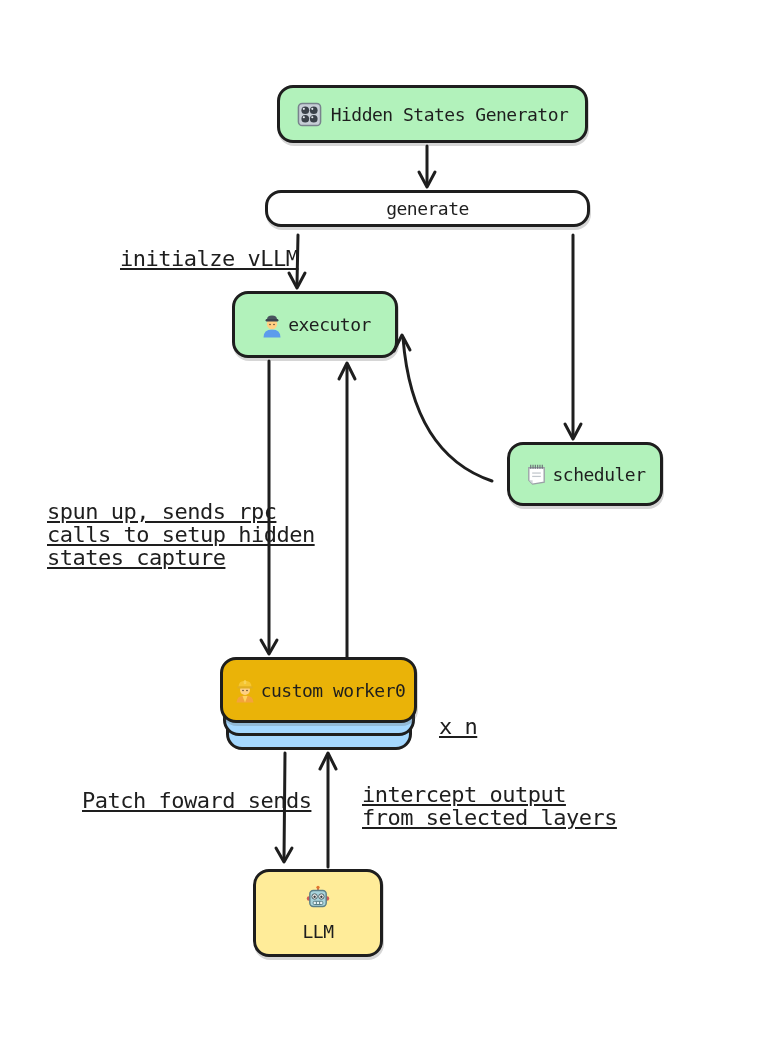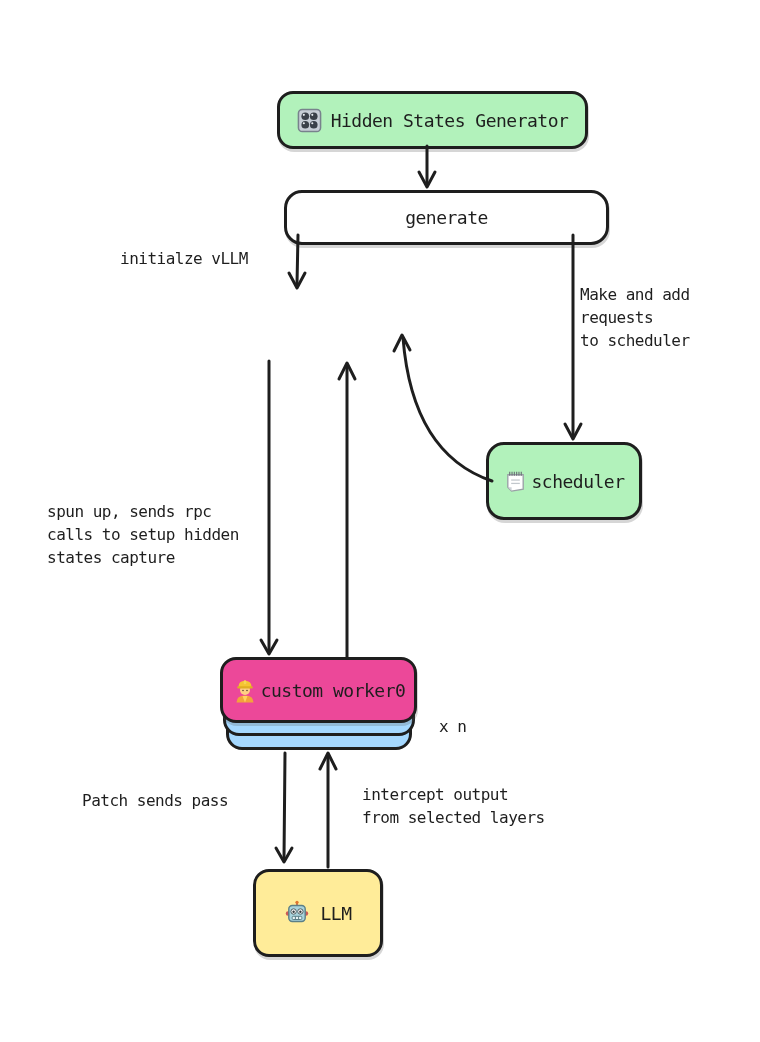--- a/index.html
+++ b/index.html
@@ -19,35 +19,36 @@
     display:flex;
     align-items:center;
     justify-content:center;
     gap:3px;
     font-size:18px;
     letter-spacing:-0.5px;
     box-shadow:1px 3px 0 rgba(90,90,90,0.25);
   }
   .fill-green{background:#b2f2bb;}
   .fill-white{background:#ffffff;}
-  .fill-blue{background:#ec4899;}
+  .fill-blue{background:#eab308;}
   .fill-yellow{background:#ffec99;}
   .stack-layer{
     position:absolute;
     box-sizing:border-box;
     border:3px solid #1e1e1e;
     border-radius:16px;
     background:#a5d8ff;
   }
   .edge-label{
     position:absolute;
-    font-size:16px;
+    font-size:22px;
     line-height:23px;
     white-space:pre-line;
     letter-spacing:-0.5px;
+    text-decoration:underline;
   }
   .arrows{
     position:absolute;
     left:0;top:0;width:760px;height:1042px;
     pointer-events:none;
   }
   .arrows path,.arrows polyline{
     fill:none;
     stroke:#1e1e1e;
     stroke-width:3;
@@ -57,43 +58,56 @@
   .icon{display:inline-flex;flex:0 0 auto;}
 </style>
 </head>
 <body>
 
 <div class="canvas">
 
   <div class="stack-layer" style="left:226px;top:683px;width:186px;height:67px;"></div>
   <div class="stack-layer" style="left:223px;top:670px;width:192px;height:66px;"></div>
 
-  <div class="node fill-green" style="left:277px;top:91px;width:311px;height:58px;gap:9px;">
+  <div class="node fill-green" style="left:277px;top:85px;width:311px;height:58px;gap:9px;">
     <span class="icon">
       <svg width="25" height="25" viewBox="0 0 26 26">
         <rect x="1.5" y="1.5" width="23" height="23" rx="4" fill="#c7ced6" stroke="#78828c" stroke-width="1.6"></rect>
         <circle cx="8.6" cy="8.6" r="4" fill="#3a4149"></circle>
           <circle cx="17.4" cy="8.6" r="4" fill="#3a4149"></circle>
         <circle cx="8.6" cy="17.4" r="4" fill="#3a4149"></circle>
           <circle cx="17.4" cy="17.4" r="4" fill="#3a4149"></circle>
         <circle cx="7.1" cy="7.1" r="1.1" fill="#e9eef2"></circle>
           <circle cx="15.9" cy="7.1" r="1.1" fill="#e9eef2"></circle>
         <circle cx="7.1" cy="15.9" r="1.1" fill="#e9eef2"></circle>
           <circle cx="15.9" cy="15.9" r="1.1" fill="#e9eef2"></circle>
       </svg>
     </span>
     <span>Hidden States Generator</span>
   </div>
 
-  <div class="node fill-white" style="left:284px;top:190px;width:325px;height:55px;border-radius:18px;">
+  <div class="node fill-white" style="left:265px;top:190px;width:325px;height:37px;">
     <span>generate</span>
   </div>
 
+  <div class="node fill-green" style="left:232px;top:291px;width:166px;height:67px;">
+    <span class="icon">
+      <svg width="26" height="26" viewBox="0 0 26 26">
+        <path d="M4.5 25.5 Q4.5 17.5 13 17.5 Q21.5 17.5 21.5 25.5 Z" fill="#5d9cec"></path>
+        <circle cx="13" cy="12" r="5.2" fill="#ffd083"></circle>
+        <path d="M8 7.5 Q8 3.5 13 3.5 Q18 3.5 18 7.5 Z" fill="#49535e"></path>
+        <rect x="6.6" y="7" width="12.8" height="2.4" rx="1.2" fill="#39424e"></rect>
+        <circle cx="11" cy="12.5" r="0.8" fill="#5b4633"></circle>
+          <circle cx="15" cy="12.5" r="0.8" fill="#5b4633"></circle>
+      </svg>
+    </span>
+    <span>executor</span>
+  </div>
 
-  <div class="node fill-green" style="left:486px;top:442px;width:156px;height:78px;border-radius:18px;">
+  <div class="node fill-green" style="left:507px;top:442px;width:156px;height:64px;">
     <span class="icon">
       <svg width="25" height="25" viewBox="0 0 26 26">
         <path d="M5 6 H21 V21 L9 23 L5 19 Z" fill="#ffffff" stroke="#9aa0a6" stroke-width="1.4"></path>
         <path d="M9 23 L9 19 L5 19 Z" fill="#cfd4d9"></path>
         <g stroke="#6b7178" stroke-width="1.2">
           <line x1="7" y1="2.8" x2="7" y2="7"></line>
             <line x1="9.4" y1="2.8" x2="9.4" y2="7"></line>
           <line x1="11.8" y1="2.8" x2="11.8" y2="7"></line>
             <line x1="14.2" y1="2.8" x2="14.2" y2="7"></line>
           <line x1="16.6" y1="2.8" x2="16.6" y2="7"></line>
@@ -115,49 +129,46 @@
         <path d="M6.5 10 Q6.5 3.8 13 3.8 Q19.5 3.8 19.5 10 Z" fill="#f5c531"></path>
         <rect x="5.2" y="9.3" width="15.6" height="2.3" rx="1.1" fill="#e0ae22"></rect>
         <rect x="11.7" y="3.2" width="2.6" height="4" rx="1.2" fill="#f7d355"></rect>
         <circle cx="11" cy="13.5" r="0.8" fill="#5b4633"></circle>
           <circle cx="15" cy="13.5" r="0.8" fill="#5b4633"></circle>
       </svg>
     </span>
     <span>custom worker0</span>
   </div>
 
-  <div class="node fill-yellow" style="left:253px;top:869px;width:130px;height:88px;gap:10px;">
+  <div class="node fill-yellow" style="left:253px;top:869px;width:130px;height:88px;gap:10px;flex-direction:column;">
     <span class="icon">
       <svg width="26" height="26" viewBox="0 0 26 26">
         <line x1="13" y1="2.5" x2="13" y2="5.5" stroke="#b0413e" stroke-width="1.4"></line>
         <circle cx="13" cy="2.3" r="1.6" fill="#e0762f"></circle>
         <circle cx="4" cy="13.5" r="2.2" fill="#cc5b57"></circle>
           <circle cx="22" cy="13.5" r="2.2" fill="#cc5b57"></circle>
         <rect x="4.8" y="5.5" width="16.4" height="16" rx="3.5" fill="#a8d3dc" stroke="#5b7f86" stroke-width="1.4"></rect>
         <circle cx="9.6" cy="11.5" r="2.7" fill="#ffffff" stroke="#4a5c60" stroke-width="1"></circle>
         <circle cx="16.4" cy="11.5" r="2.7" fill="#ffffff" stroke="#4a5c60" stroke-width="1"></circle>
         <circle cx="9.6" cy="11.8" r="1.2" fill="#333b3e"></circle>
           <circle cx="16.4" cy="11.8" r="1.2" fill="#333b3e"></circle>
         <rect x="8.2" y="16.3" width="9.6" height="3.2" rx="1" fill="#e8f4f6" stroke="#5b7f86" stroke-width="1"></rect>
         <line x1="11.4" y1="16.3" x2="11.4" y2="19.5" stroke="#5b7f86" stroke-width="1"></line>
         <line x1="14.6" y1="16.3" x2="14.6" y2="19.5" stroke="#5b7f86" stroke-width="1"></line>
       </svg>
     </span>
     <span>LLM</span>
   </div>
 
   <div class="edge-label" style="left:120px;top:247px;">initialze vLLM</div>
-  <div class="edge-label" style="left:580px;top:283px;">Make and add
-requests
-to scheduler</div>
   <div class="edge-label" style="left:47px;top:500px;">spun up, sends rpc
 calls to setup hidden
 states capture</div>
   <div class="edge-label" style="left:439px;top:715px;">x n</div>
-  <div class="edge-label" style="left:82px;top:789px;">Patch sends pass</div>
+  <div class="edge-label" style="left:82px;top:789px;">Patch foward sends</div>
   <div class="edge-label" style="left:362px;top:783px;">intercept output
 from selected layers</div>
 
   <svg class="arrows">
 
     <path d="M 427 146 L 427 184"></path>
     <polyline points="419,172 427,187 435,172"></polyline>
 
     <path d="M 298 235 L 297 284"></path>
     <polyline points="289,273 297,288 305,273"></polyline>

